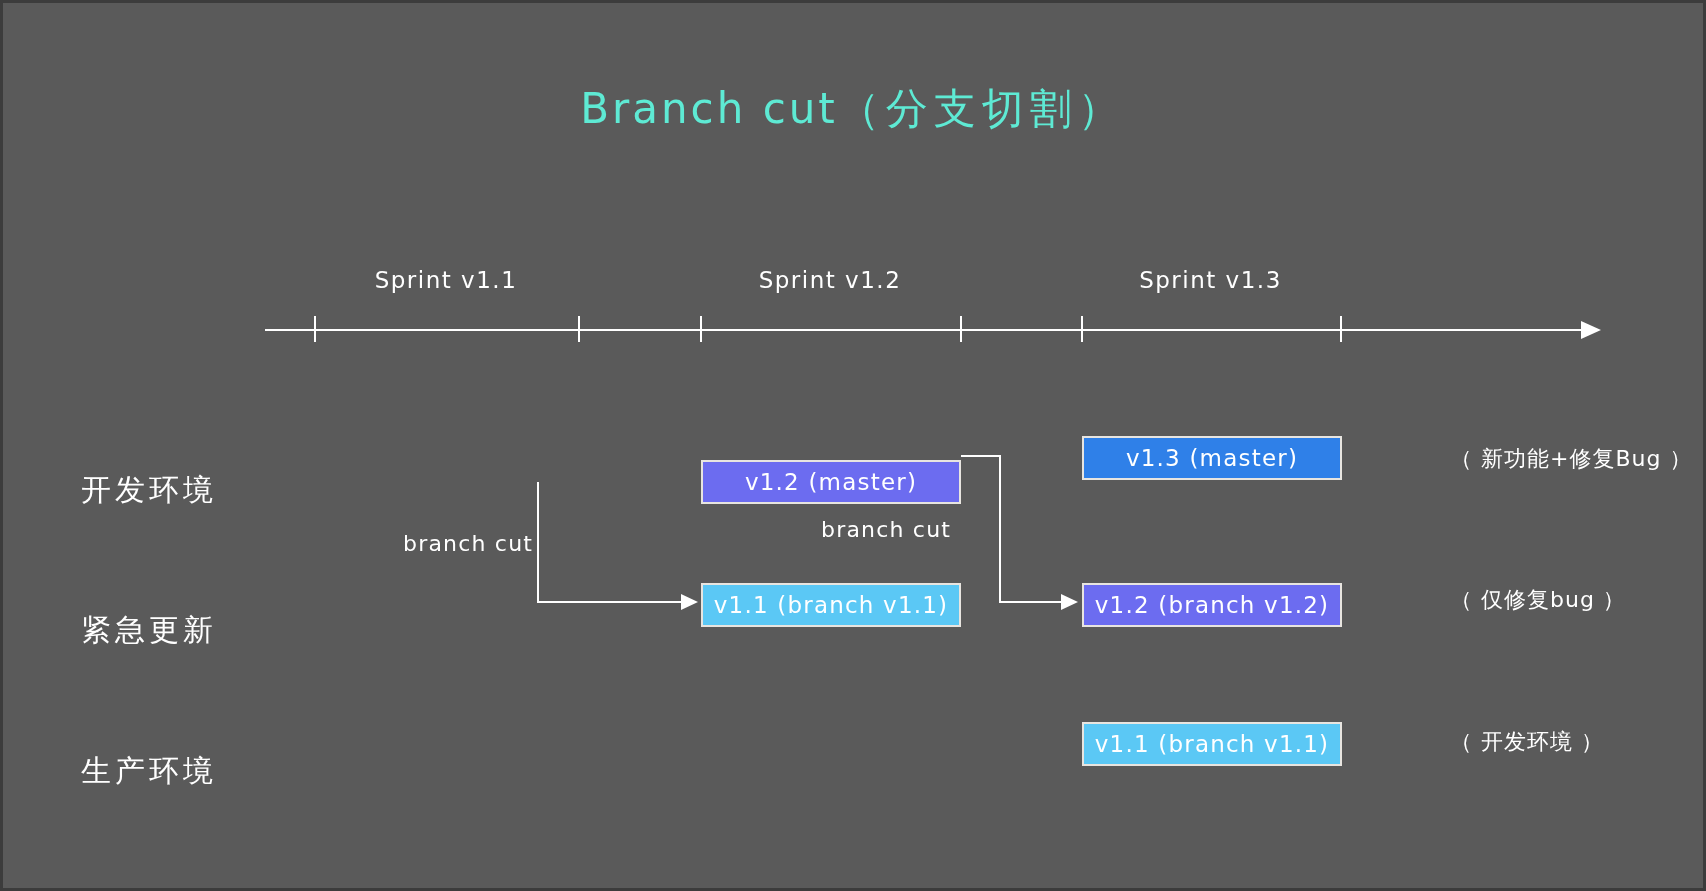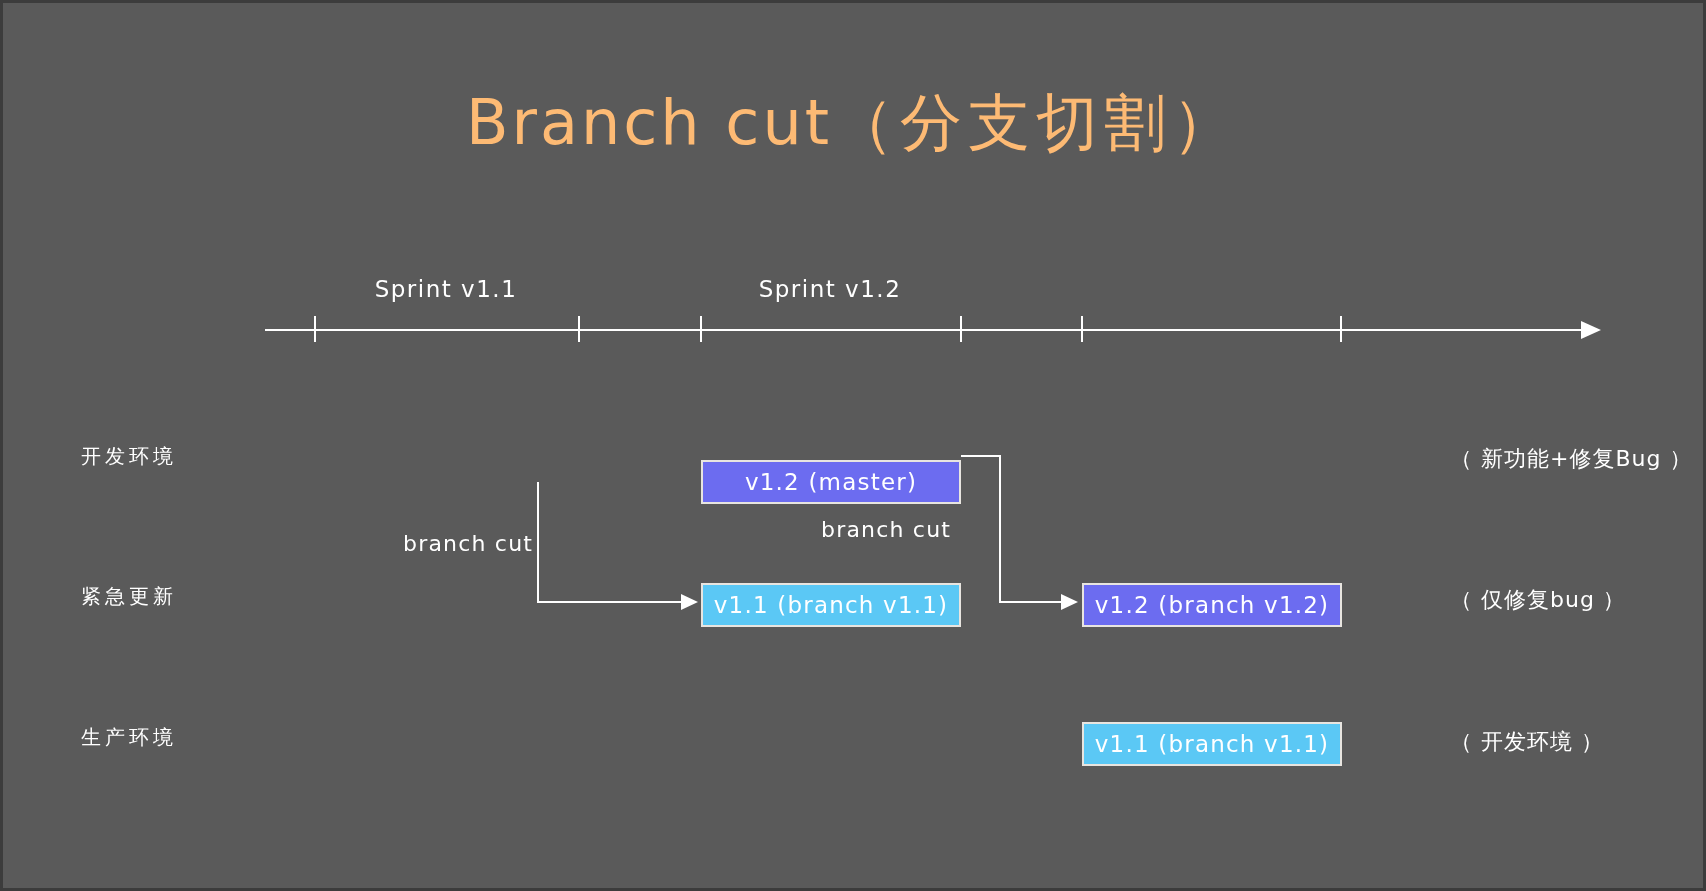--- a/index.html
+++ b/index.html
@@ -20,23 +20,23 @@
     -webkit-font-smoothing: antialiased;
   }
 
   
   #title {
     position: absolute;
     left: 0;
     top: 78px;
     width: 100%;
     text-align: center;
-    font-size: 62px;
+    font-size: 42px;
     letter-spacing: 3px;
-    color: #fdba74;
+    color: #5eead4;
     font-weight: 400;
     white-space: nowrap;
   }
   #title .cn { letter-spacing: 6px; }
 
   
   .axis-line {
     position: absolute;
     left: 262px;
     top: 326px;
@@ -56,37 +56,38 @@
   }
   .tick {
     position: absolute;
     top: 313px;
     width: 2px;
     height: 26px;
     background: #ffffff;
   }
   .sprint-label {
     position: absolute;
-    top: 299px;
+    top: 290px;
     text-align: center;
     font-size: 23px;
     letter-spacing: 1.5px;
     color: #ffffff;
     transform: translateY(-100%);
     white-space: nowrap;
   }
 
   
   .row-label {
     position: absolute;
     left: 78px;
-    font-size: 20px;
+    font-size: 30px;
     letter-spacing: 4px;
     color: #ffffff;
     white-space: nowrap;
+    margin-top: 27px;
   }
 
   
   .row-note {
     position: absolute;
     left: 1407px;
     font-size: 22px;
     letter-spacing: 1px;
     color: #ffffff;
     white-space: nowrap;
@@ -144,30 +145,32 @@
 
   <div class="tick" style="left:311px;"></div>
   <div class="tick" style="left:575px;"></div>
   <div class="tick" style="left:697px;"></div>
   <div class="tick" style="left:957px;"></div>
   <div class="tick" style="left:1078px;"></div>
   <div class="tick" style="left:1337px;"></div>
 
   <div class="sprint-label" style="left:311px; width:264px;">Sprint v1.1</div>
   <div class="sprint-label" style="left:697px; width:260px;">Sprint v1.2</div>
+  <div class="sprint-label" style="left:1078px; width:259px;">Sprint v1.3</div>
 
   <div class="row-label" style="top:440px;">开发环境</div>
   <div class="row-label" style="top:580px;">紧急更新</div>
   <div class="row-label" style="top:721px;">生产环境</div>
 
   <div class="row-note" style="top:441px;">（ 新功能+修复Bug ）</div>
   <div class="row-note" style="top:582px;">（ 仅修复bug ）</div>
   <div class="row-note" style="top:724px;">（ 开发环境 ）</div>
 
   <div class="vbox" id="box-dev-v12" style="left:698px; top:457px; width:256px; background:#6c6cf0;">v1.2 (master)</div>
+  <div class="vbox" id="box-dev-v13" style="left:1079px; top:433px; width:256px; background:#2f80e8;">v1.3 (master)</div>
 
   <div class="vbox" id="box-test-v11" style="left:698px; top:580px; width:256px; background:#5bc8f5;">v1.1 (branch v1.1)</div>
   <div class="vbox" id="box-test-v12" style="left:1079px; top:580px; width:256px; background:#6c6cf0;">v1.2 (branch v1.2)</div>
 
   <div class="vbox" id="box-prod-v11" style="left:1079px; top:719px; width:256px; background:#5bc8f5;">v1.1 (branch v1.1)</div>
 
   <div class="conn-v" style="left:534px; top:479px; height:120px;"></div>
   <div class="conn-h" style="left:534px; top:598px; width:146px;"></div>
   <div class="conn-arrow" style="left:678px; top:591px;"></div>
   <div class="conn-label" style="left:400px; top:528px;">branch cut</div>

